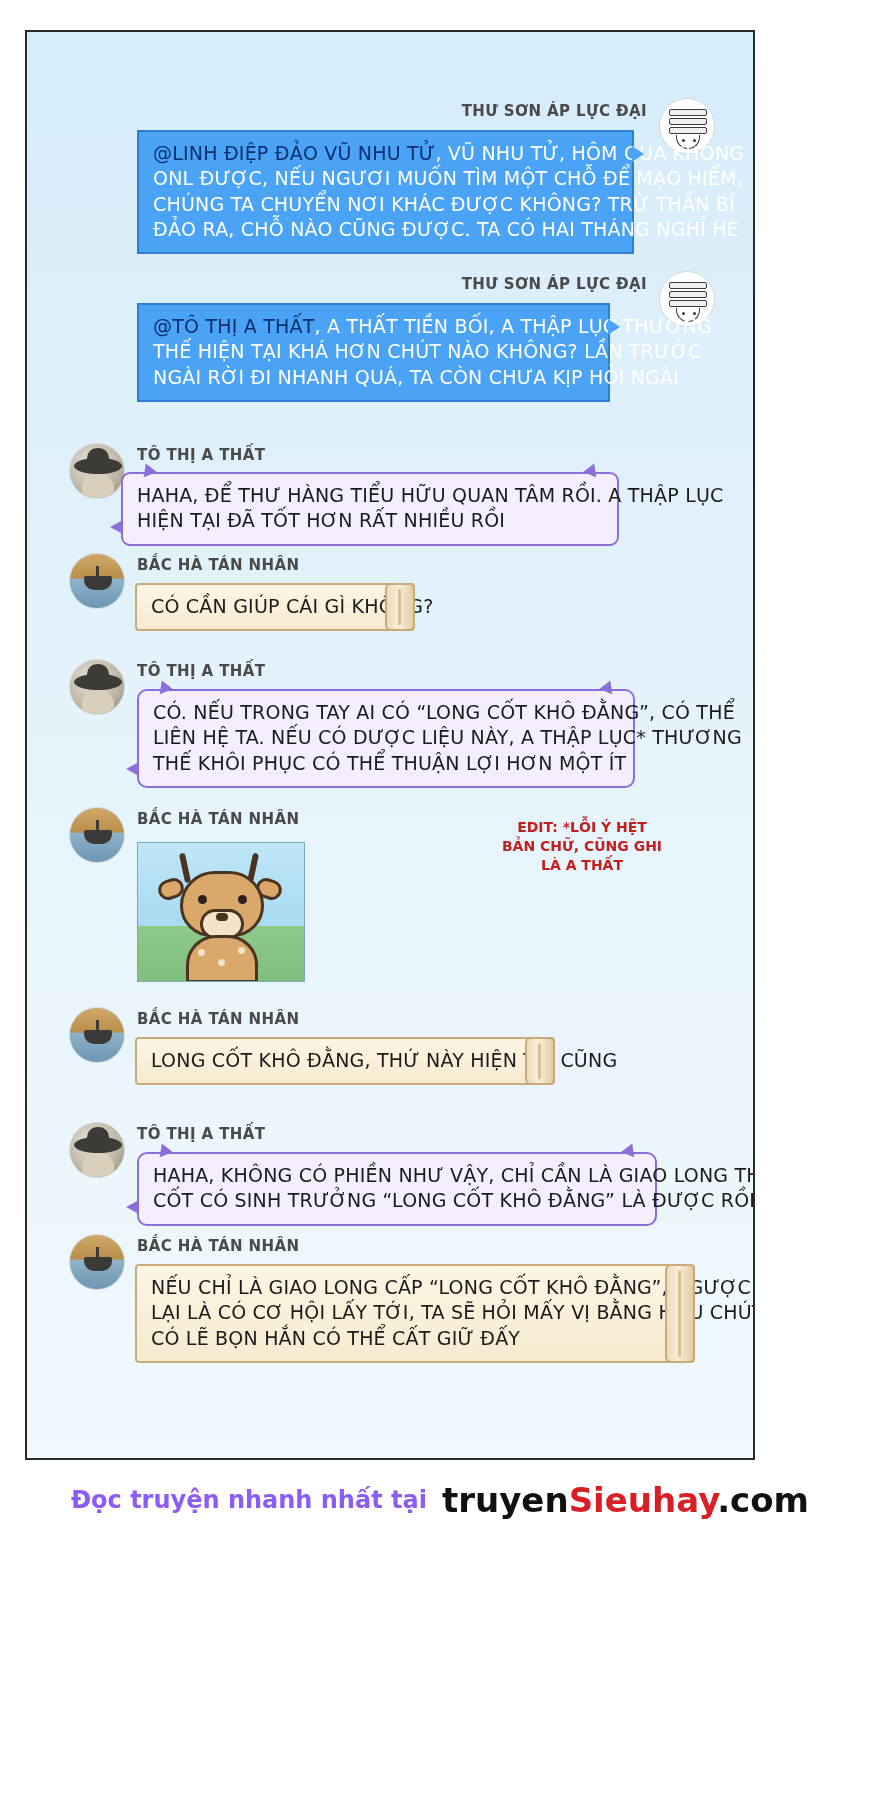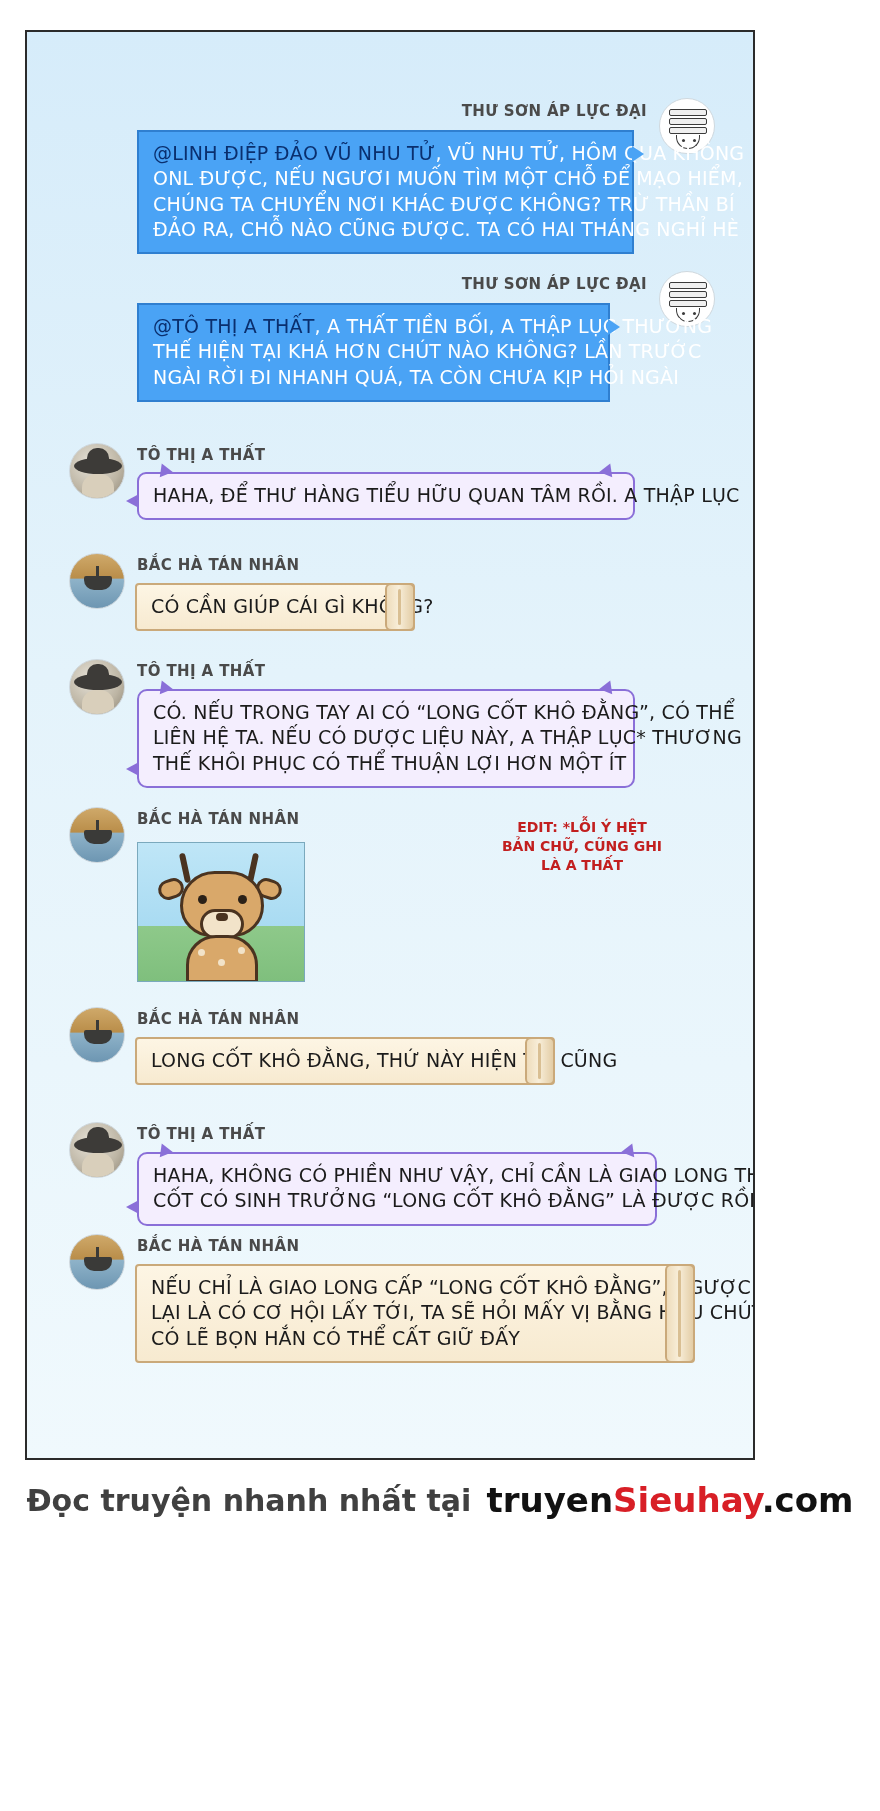--- a/index.html
+++ b/index.html
@@ -319,23 +319,23 @@
   .footer {
     position: absolute;
     left: 0;
     top: 1480px;
     width: 880px;
     text-align: center;
     font-family: "DejaVu Sans", sans-serif;
   }
   .footer .line1 {
     display: inline-block;
-    font-size: 30px;
+    font-size: 24px;
     font-weight: bold;
-    color: #404040;
+    color: #8b5cf6;
     vertical-align: middle;
   }
   .footer .brand { display: inline-block; vertical-align: middle; margin-left: 10px; }
   .brand .b1 { font-size: 34px; font-weight: bold; color: #111; }
   .brand .b2 { font-size: 34px; font-weight: bold; color: #d81f26; }
   .brand .b3 { font-size: 34px; font-weight: bold; color: #111; }
 </style>
 </head>
 <body>
 
@@ -378,25 +378,26 @@
       </div>
     </div>
 
     <div class="msg" style="left:0;top:0;">
       <div class="avatar av-hat" style="left:42px;top:411px;">
         <div class="brim"></div>
           <div class="crown"></div>
           <div class="body"></div>
       </div>
       <div class="name" style="position:absolute;left:110px;top:414px;">TÔ THỊ A THẤT</div>
-      <div class="bubble purple" style="left:110px;top:440px;width:498px;border-radius:9px;">
+      <div class="bubble purple" style="left:94px;top:440px;width:498px;border-radius:9px;">
         <div class="horn l"></div>
           <div class="horn r"></div>
           <div class="tail"></div>
         <div class="line">HAHA, ĐỂ THƯ HÀNG TIỂU HỮU QUAN TÂM RỒI. A THẬP LỤC</div>
+        <div class="line">HIỆN TẠI ĐÃ TỐT HƠN RẤT NHIỀU RỒI</div>
       </div>
     </div>
 
     <div class="msg" style="left:0;top:0;">
       <div class="avatar av-water" style="left:42px;top:521px;">
         <div class="mast"></div>
           <div class="boat"></div>
       </div>
       <div class="name" style="position:absolute;left:110px;top:524px;">BẮC HÀ TÁN NHÂN</div>
       <div class="bubble scroll" style="left:108px;top:551px;width:280px;">

